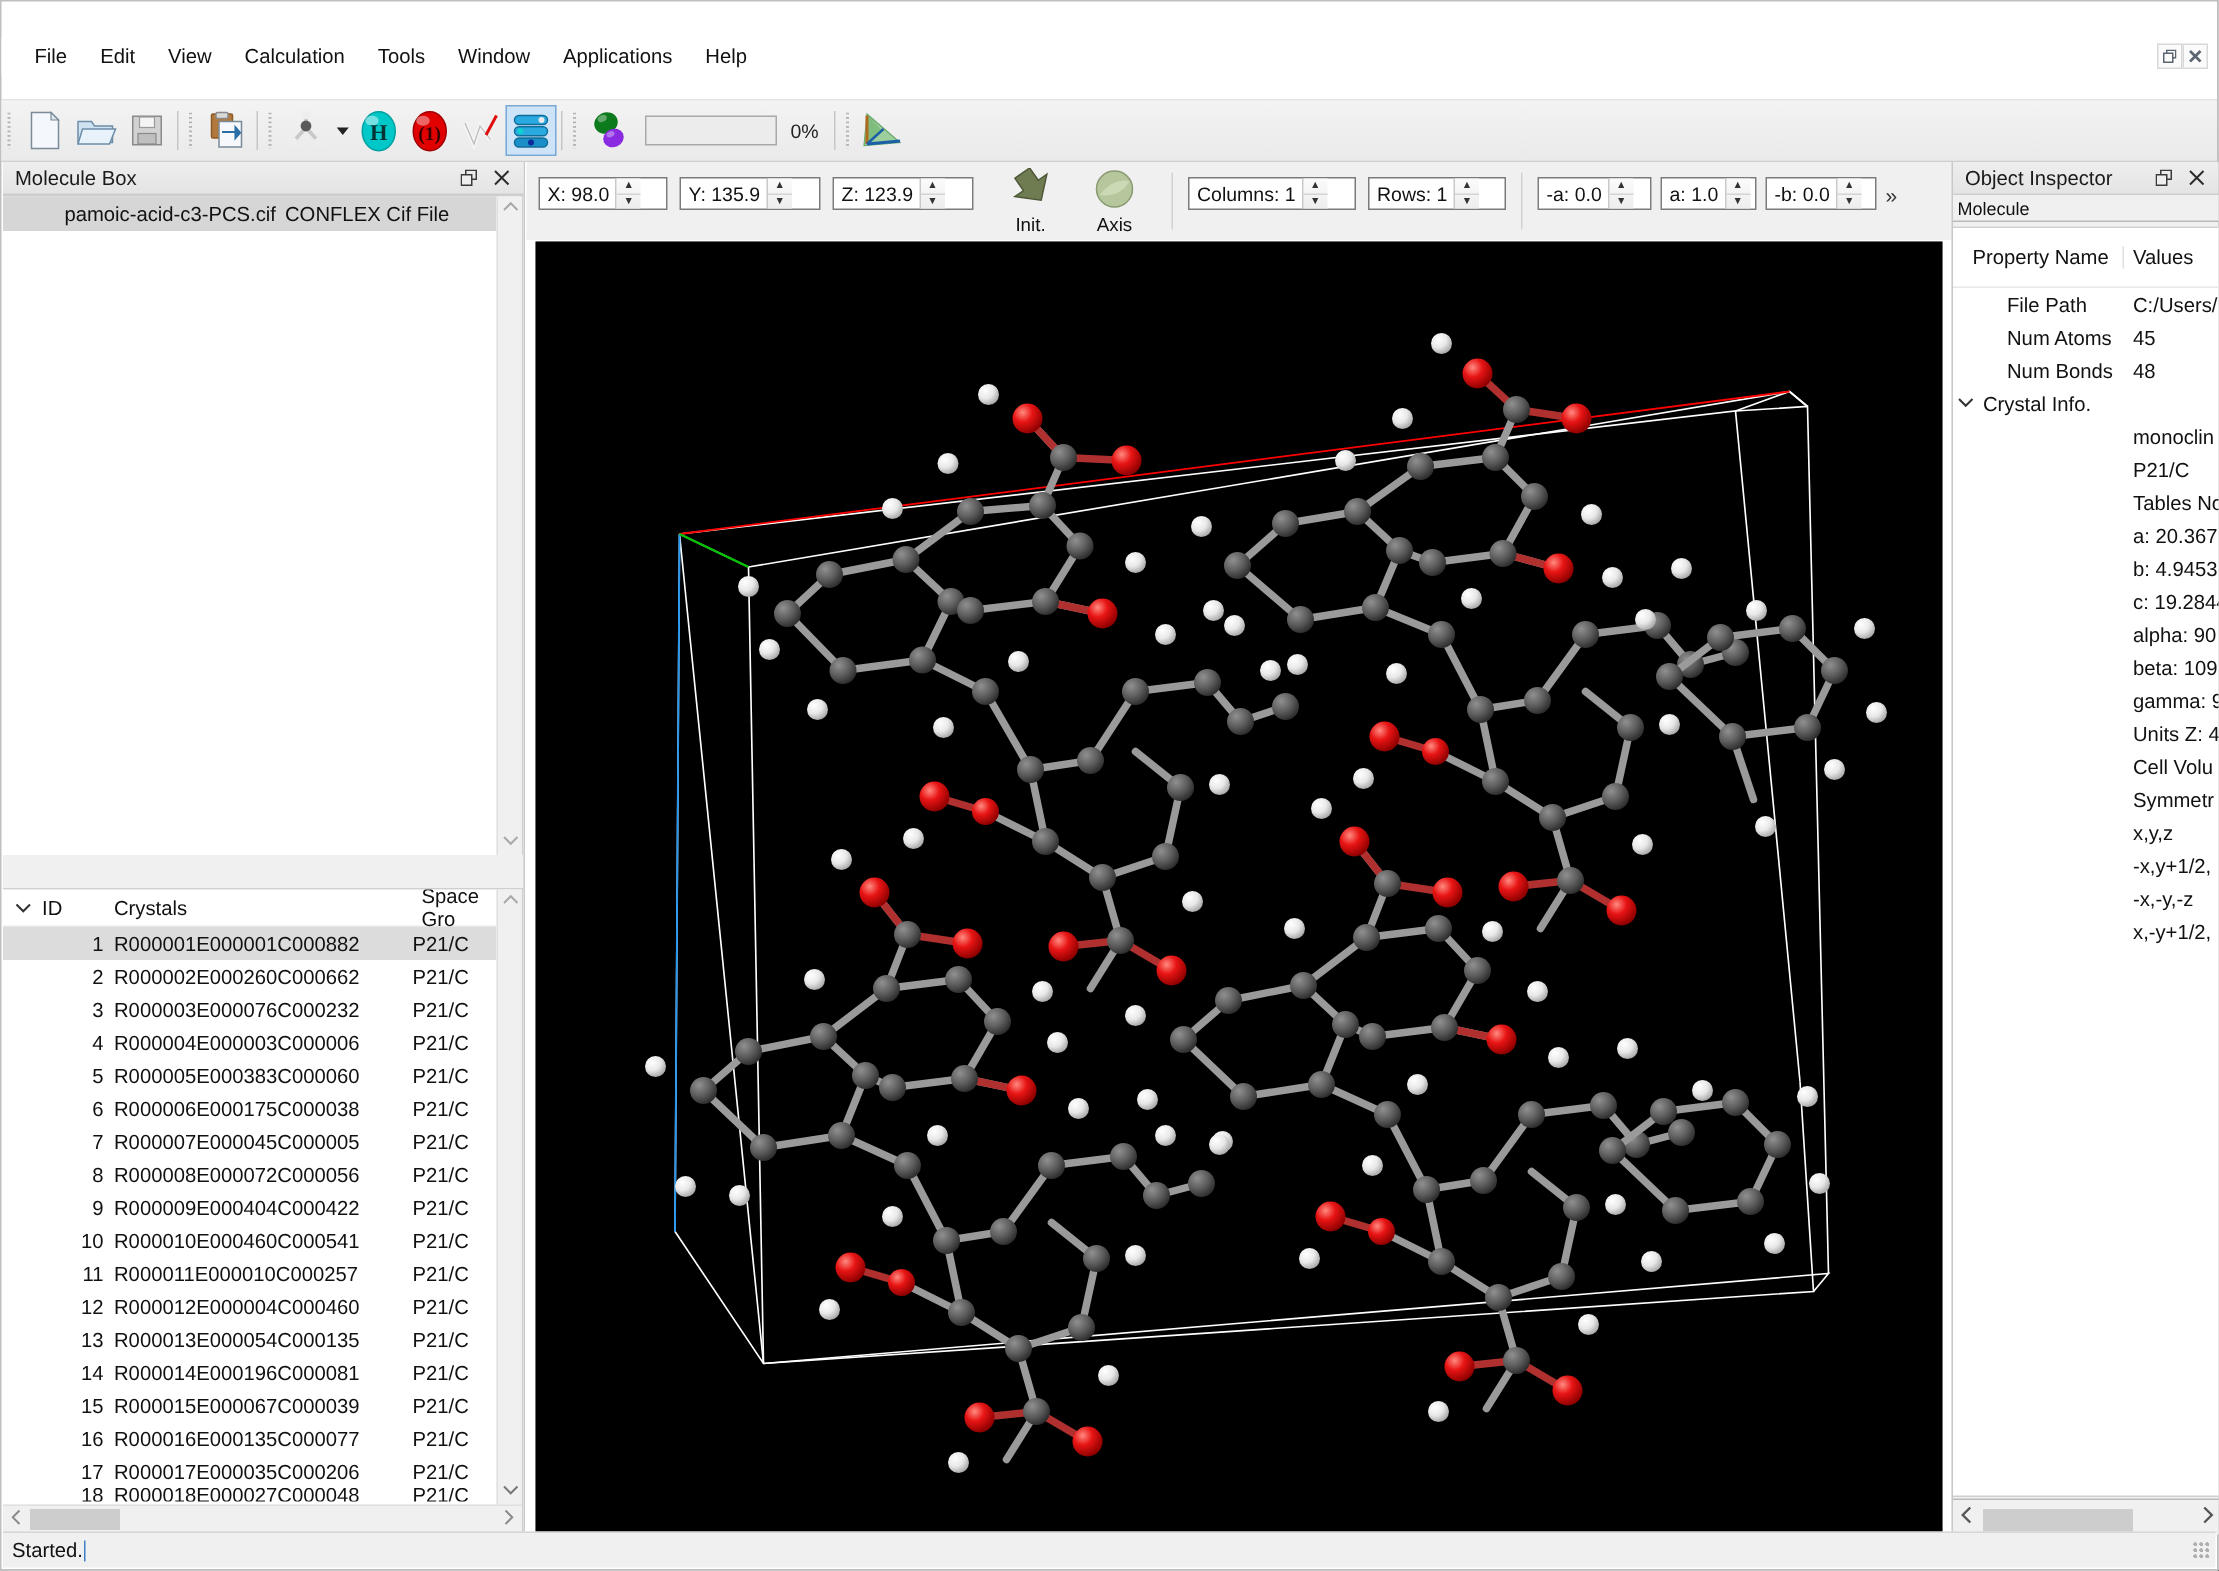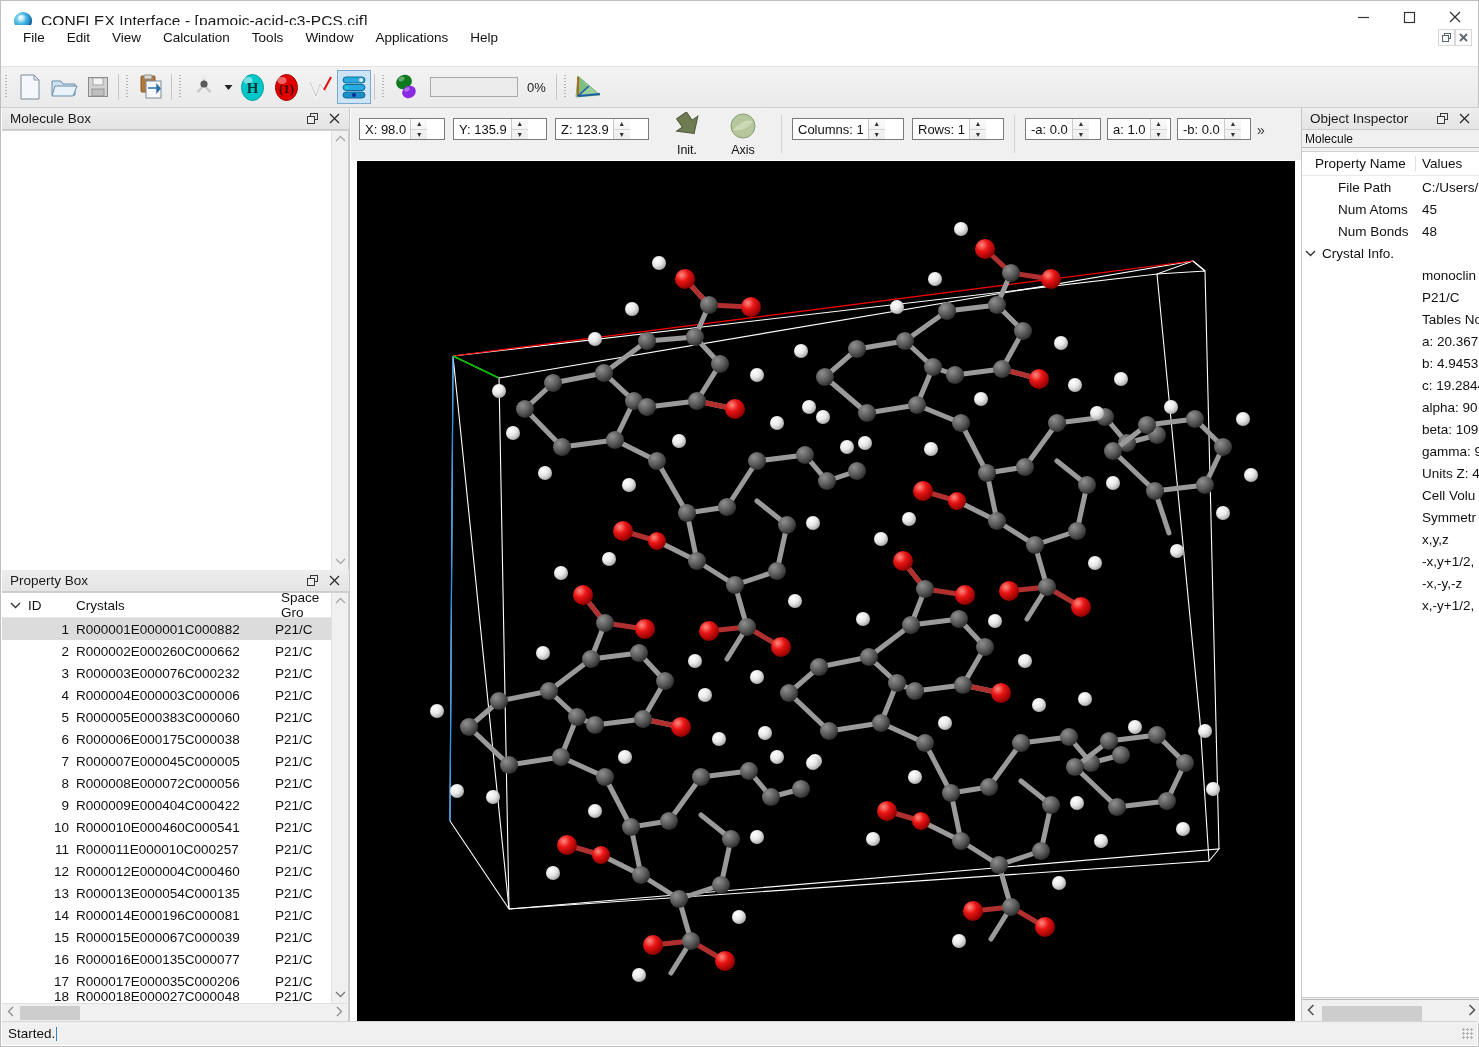--- a/index.html
+++ b/index.html
@@ -201,21 +201,21 @@
     background: #f0f0f0; font-size: 12px; color: #111;
     display: flex; align-items: center; padding-left: 3px;
     border-bottom: 1px solid #b9b9b9;
   }
   #oi-table {
     position: absolute; left: 0; top: 43px; width: 178px; bottom: 25px;
     background: #ffffff; border: 1px solid #cfcfcf; border-left: none; border-right: none;
     overflow: hidden;
   }
   .oi-header {
-    height: 24px; display: flex; align-items: center; font-size: 13.5px; color: #111;
+    height: 40px; display: flex; align-items: center; font-size: 13.5px; color: #111;
     border-bottom: 1px solid #e8e8e8;
   }
   .oih-name { width: 114px; padding-left: 13px; border-right: 1px solid #e0e0e0; }
   .oih-val { flex: 1; padding-left: 6px; }
   .oi-row { height: 22px; display: flex; align-items: center; font-size: 13.5px; color: #111; }
   .oir-name { width: 114px; display: flex; align-items: center; }
   .oir-chev { width: 16px; text-align: center; color: #333; font-size: 11px; flex: none; }
   .oir-label { padding-left: 4px; }
   .oir-label.indent { padding-left: 20px; }
   .oir-val { flex: 1; padding-left: 6px; white-space: nowrap; overflow: hidden; }
@@ -238,42 +238,20 @@
     background-image:
       radial-gradient(circle at 1.5px 1.5px, #b0b0b0 1.2px, transparent 1.4px);
     background-size: 4px 4px;
   }
 </style>
 </head>
 <body>
 
 <div id="app">
 
-  <div id="titlebar">
-    <div id="app-logo"></div>
-    <div id="win-title">CONFLEX Interface - [pamoic-acid-c3-PCS.cif]</div>
-    <div id="win-buttons">
-      <div class="winbtn">
-        <svg width="13" height="13" viewBox="0 0 13 13">
-            <line x1="1" y1="6.5" x2="12" y2="6.5" stroke="#333" stroke-width="1.2"></line>
-          </svg>
-      </div>
-      <div class="winbtn">
-        <svg width="13" height="13" viewBox="0 0 13 13">
-            <rect x="1.5" y="1.5" width="10" height="10" fill="none" stroke="#333" stroke-width="1.2"></rect>
-          </svg>
-      </div>
-      <div class="winbtn">
-        <svg width="14" height="14" viewBox="0 0 14 14">
-            <line x1="2" y1="2" x2="12" y2="12" stroke="#333" stroke-width="1.2"></line>
-            <line x1="12" y1="2" x2="2" y2="12" stroke="#333" stroke-width="1.2"></line>
-          </svg>
-      </div>
-    </div>
-  </div>
 
   <div id="menubar">
     <div class="menuitem">File</div>
     <div class="menuitem">Edit</div>
     <div class="menuitem">View</div>
     <div class="menuitem">Calculation</div>
     <div class="menuitem">Tools</div>
     <div class="menuitem">Window</div>
     <div class="menuitem">Applications</div>
     <div class="menuitem">Help</div>
@@ -431,54 +409,41 @@
         <span class="dt-icon">
           <svg width="11" height="11" viewBox="0 0 11 11">
               <line x1="1" y1="1" x2="10" y2="10" stroke="#2a2a2a" stroke-width="1.3"></line>
               <line x1="10" y1="1" x2="1" y2="10" stroke="#2a2a2a" stroke-width="1.3"></line>
             </svg>
         </span>
       </span>
     </div>
     <div id="mol-list-area">
       <div id="mol-grid">
+        <div class="mol-row selected">
+          <div class="mc1">pamoic-acid-c3-PCS.cif</div>
+          <div class="mc2">CONFLEX Cif File</div>
+        </div>
       </div>
       <div class="vscroll">
         <span class="scroll-arrow">
           <svg width="11" height="8" viewBox="0 0 11 8">
               <path d="M1 6 L5.5 1.5 L10 6" fill="none" stroke="#a8a8a8" stroke-width="1.3"></path>
             </svg>
         </span>
         <span class="scroll-arrow">
           <svg width="11" height="8" viewBox="0 0 11 8">
               <path d="M1 2 L5.5 6.5 L10 2" fill="none" stroke="#a8a8a8" stroke-width="1.3"></path>
             </svg>
         </span>
       </div>
     </div>
   </div>
 
   <div id="property-box">
-    <div class="dock-title">
-      <span>Property Box</span>
-      <span class="dt-actions">
-        <span class="dt-icon">
-          <svg width="11" height="11" viewBox="0 0 11 11">
-              <rect x="3.5" y="0.5" width="7" height="6" fill="none" stroke="#3a3a3a"></rect>
-              <rect x="0.5" y="3.5" width="7" height="7" fill="#eeeeee" stroke="#3a3a3a"></rect>
-            </svg>
-        </span>
-        <span class="dt-icon">
-          <svg width="11" height="11" viewBox="0 0 11 11">
-              <line x1="1" y1="1" x2="10" y2="10" stroke="#2a2a2a" stroke-width="1.3"></line>
-              <line x1="10" y1="1" x2="1" y2="10" stroke="#2a2a2a" stroke-width="1.3"></line>
-            </svg>
-        </span>
-      </span>
-    </div>
     <div id="prop-area">
       <div id="prop-inner">
         <div id="prop-grid">
           <div class="prop-header">
             <span class="ph-tree">
               <svg width="11" height="8" viewBox="0 0 11 8">
                   <path d="M1 2 L5.5 6.5 L10 2" fill="none" stroke="#333" stroke-width="1.4"></path>
                 </svg>
             </span>
             <span class="ph-id">ID</span>

